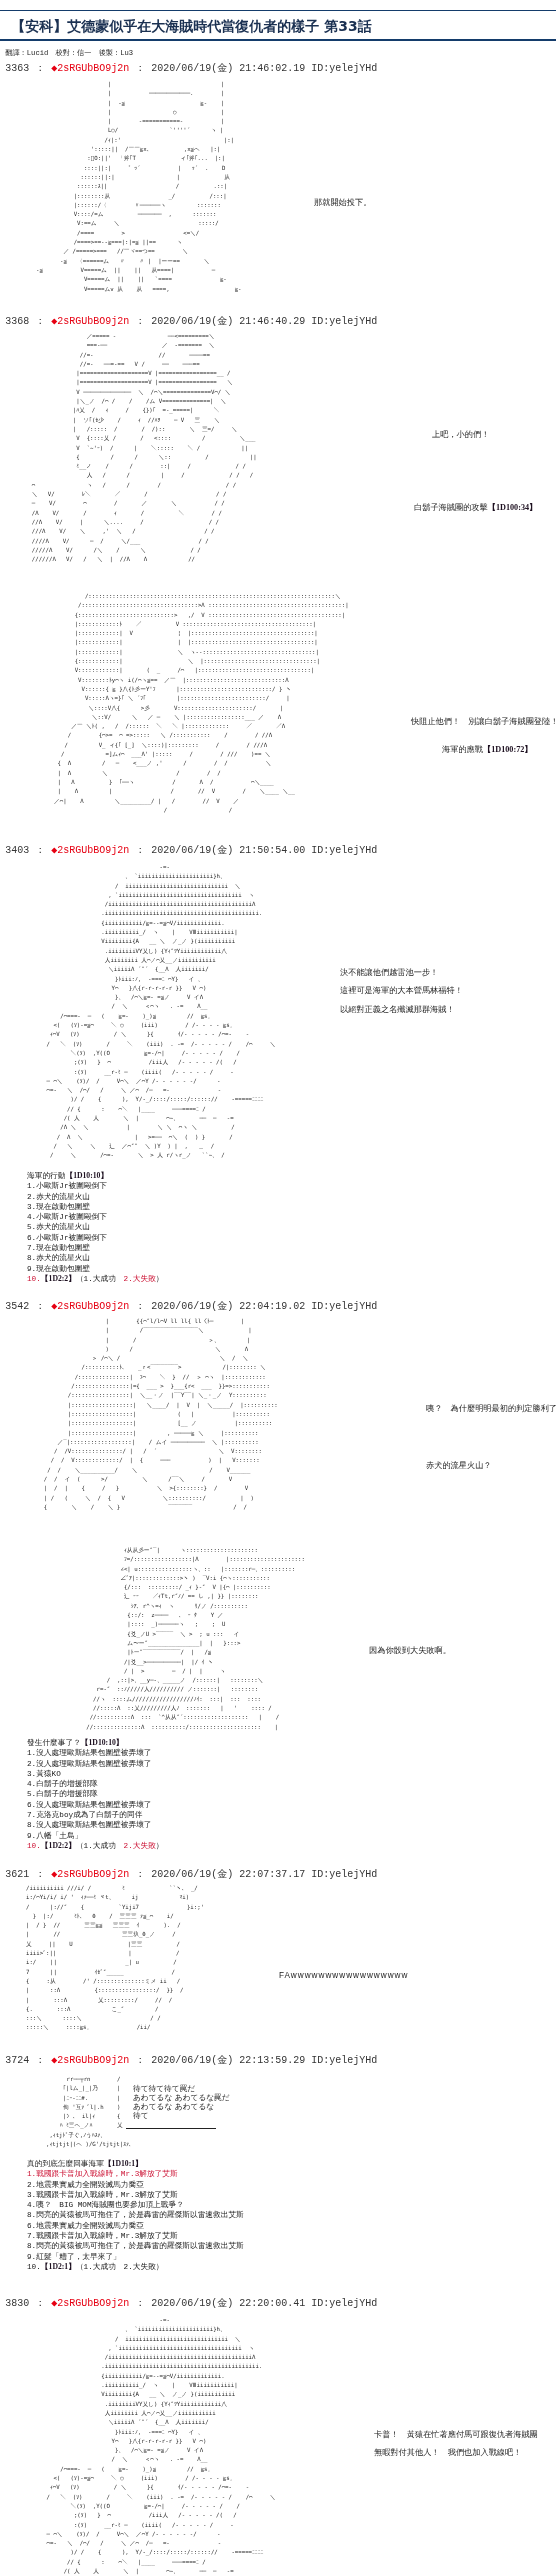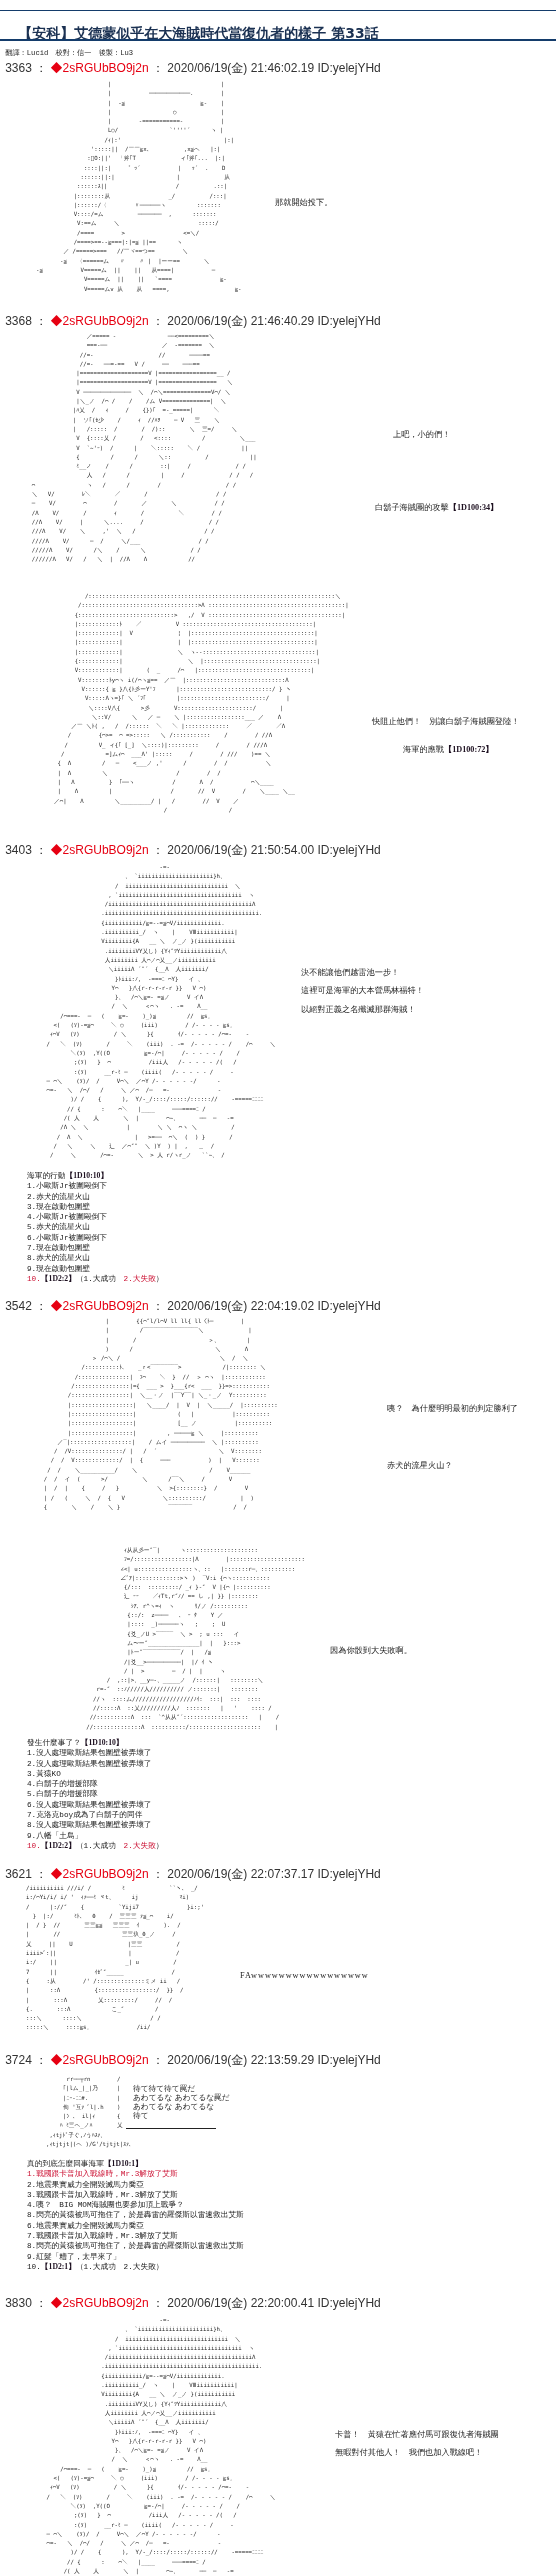--- a/index.html
+++ b/index.html
@@ -7,43 +7,43 @@
     --highlight:#cc1133; --body-text:#222222;
   }
   html,body{margin:0;padding:0;background:#ffffff;}
   body{width:556px;height:2887px;position:relative;overflow:hidden;
        font-family:"DejaVu Sans",sans-serif;color:var(--body-text);}
   .rule{position:absolute;left:0;width:556px;height:1.5px;background:var(--title-rule);}
   .title{position:absolute;left:10.3px;top:15.5px;font-size:14px;line-height:18.5px;font-weight:bold;
          color:var(--title-text);white-space:nowrap;font-family:"DejaVu Sans",sans-serif;}
   .credits{position:absolute;left:5.2px;top:48px;font-size:7.2px;line-height:10.3px;white-space:nowrap;
            font-family:"Liberation Mono",monospace;color:#222;}
-  .post-header{position:absolute;left:5.2px;font-size:12px;line-height:11.3px;color:#333;white-space:nowrap;
-               font-family:Liberation Sans, sans-serif;}
+  .post-header{position:absolute;left:5.2px;font-size:10px;line-height:11.3px;color:#333;white-space:nowrap;
+               font-family:Liberation Mono, monospace;}
   .post-header .num{cursor:pointer;}
   .trip{color:var(--tripcode);}
   .aa{position:absolute;margin:0;font-family:"DejaVu Sans Mono",monospace;font-size:5.7px;line-height:9.3px;
       white-space:pre;color:#1e1e1e;}
   .say{position:absolute;font-size:8.2px;line-height:10.3px;white-space:nowrap;color:#1a1a1a;
-       font-family:"DejaVu Sans",sans-serif;}
+       font-family:"DejaVu Sans",sans-serif;margin-left:39px;}
   .dice{font-weight:bold;font-family:"Liberation Serif",serif;color:#1d1020;}
-  .fa{font-family:Liberation Serif, serif;font-size:8.2px;letter-spacing:1px;padding-left:16px;}
+  .fa{font-family:Liberation Sans, sans-serif;font-size:8.2px;letter-spacing:1px;padding-left:16px;}
   .opts{position:absolute;left:27px;font-family:"Liberation Mono",monospace;font-size:7.7px;line-height:10.3px;
         white-space:nowrap;color:#1a1a1a;}
   .opts > div{height:10.3px;}
   .bubble-line{position:absolute;left:133px;font-size:7.7px;line-height:9.3px;white-space:nowrap;color:#1a1a1a;}
   .bubble-rule{position:absolute;left:126px;top:2128px;width:90px;height:0.5px;background:#222;}
   .hl{color:var(--highlight);}
 </style>
 </head>
 <body>
 
 <header>
   <div class="rule" style="top:9.8px"></div>
-  <h1 class="title" style="margin:8px">【安科】艾德蒙似乎在大海賊時代當復仇者的樣子 第33話</h1>
+  <h1 class="title" style="margin:1px">【安科】艾德蒙似乎在大海賊時代當復仇者的樣子 第33話</h1>
   <div class="rule" style="top:39px"></div>
   <div class="credits">翻譯：Lucid　校對：信一　後製：Lu3</div>
 </header>
 
 <section>
   <div class="post-header" style="top:63px">
     <span class="num">3363</span>
     <span>：</span>
     <span class="trip">◆2sRGUbBO9j2n</span>
     <span>：</span>

